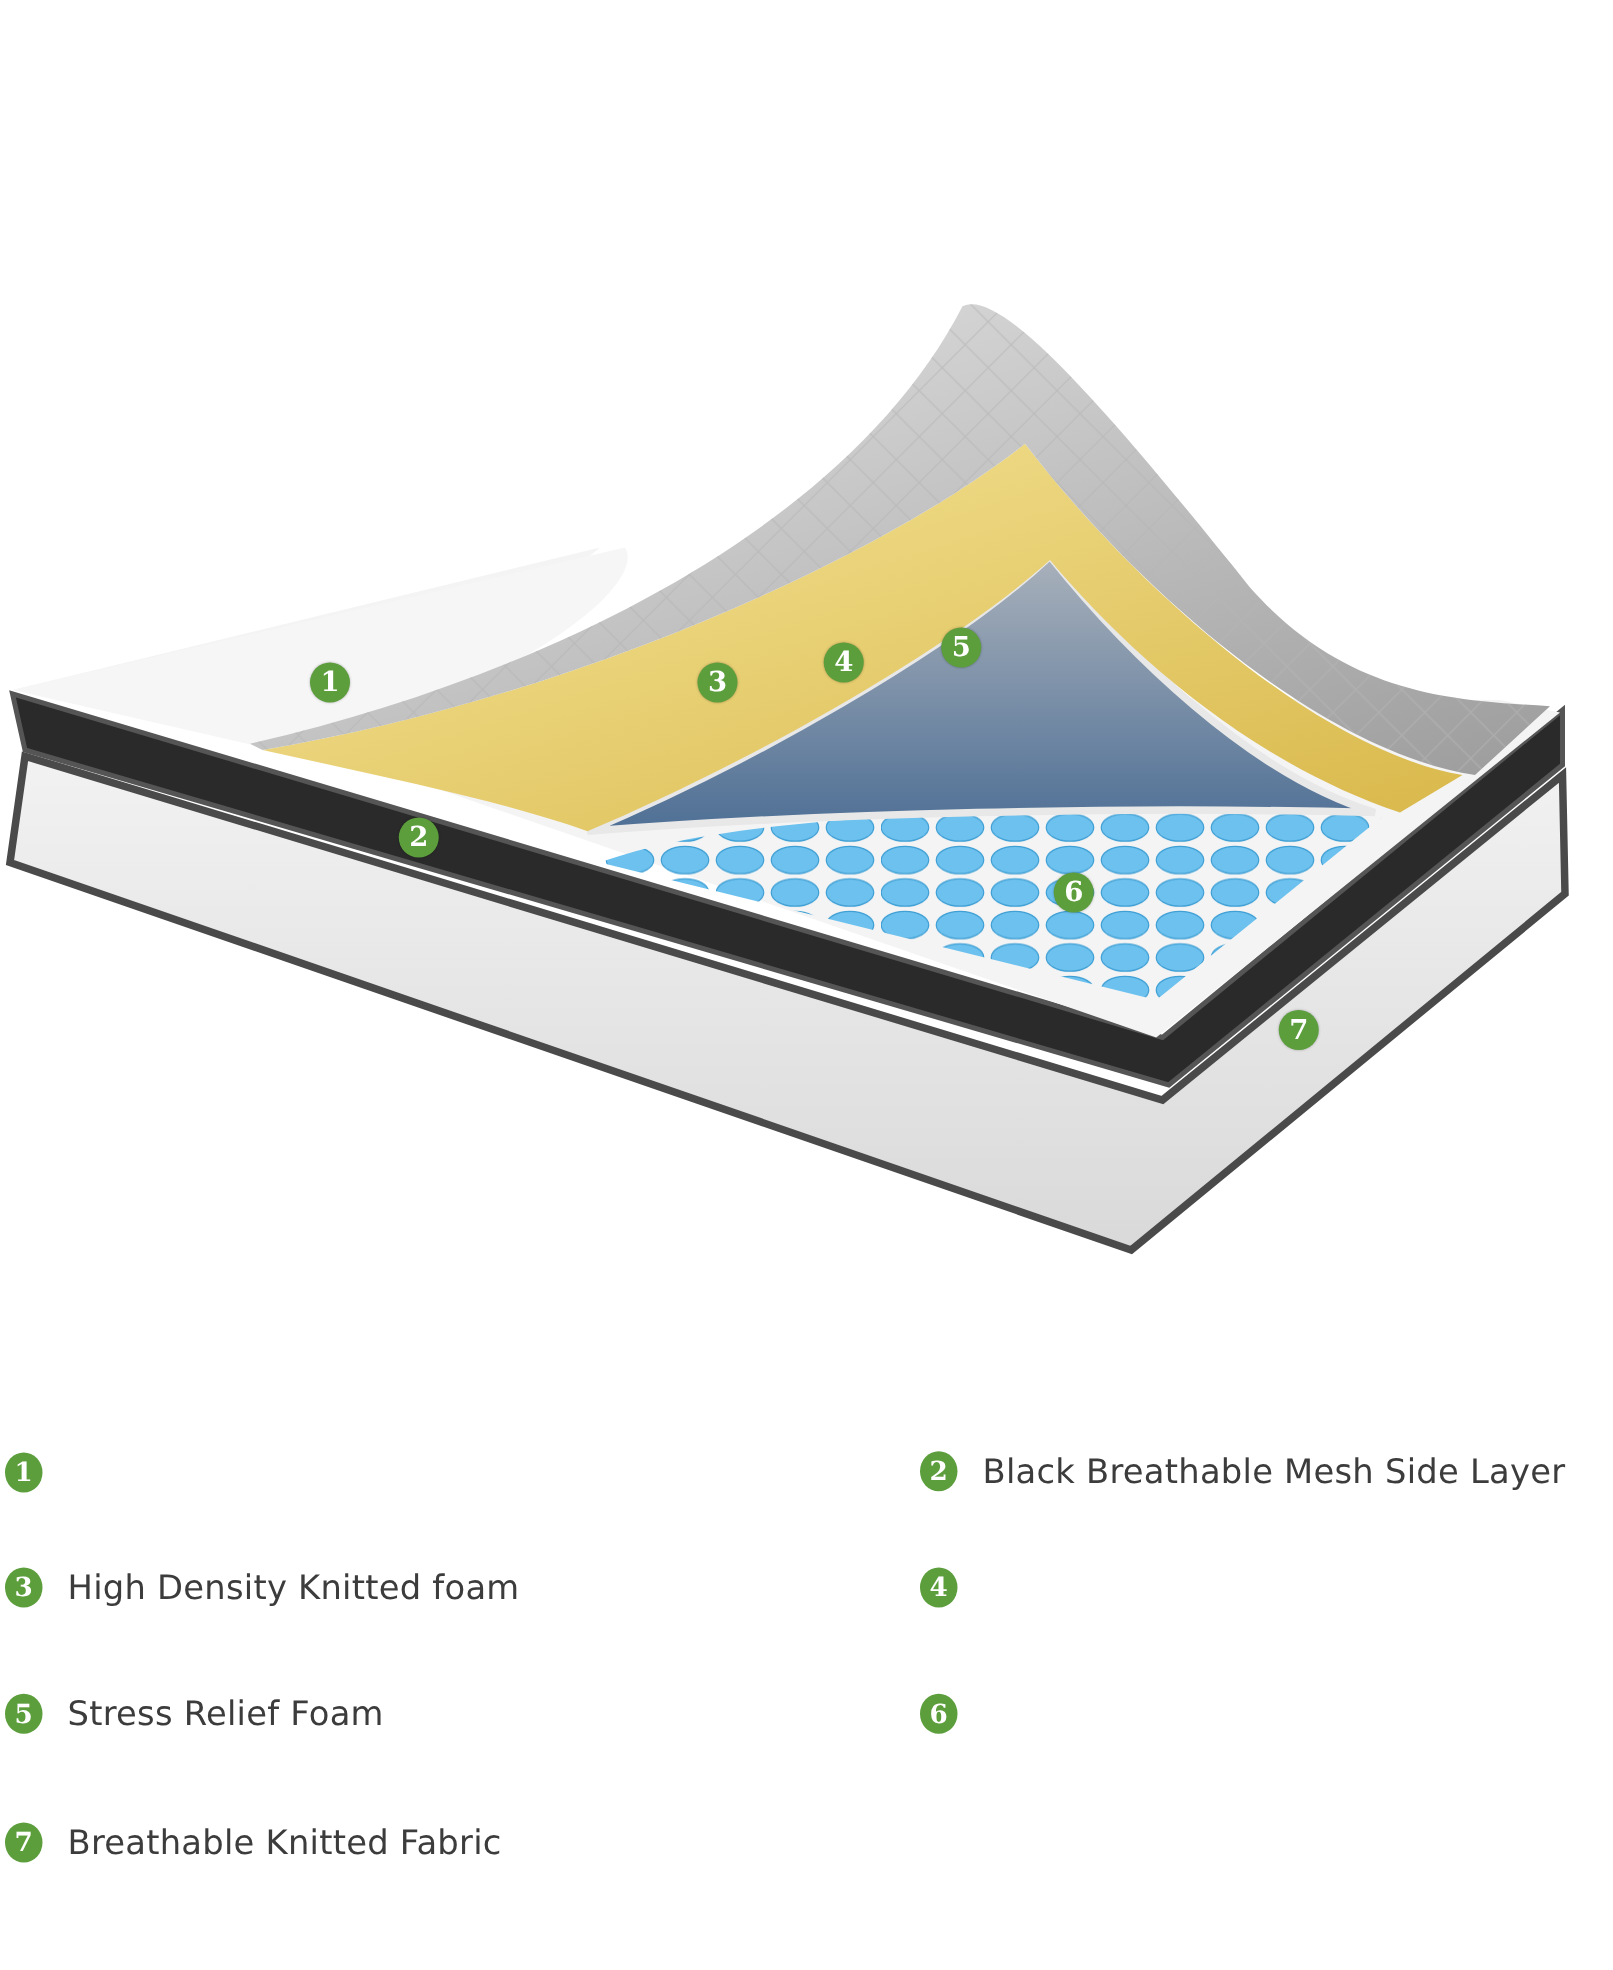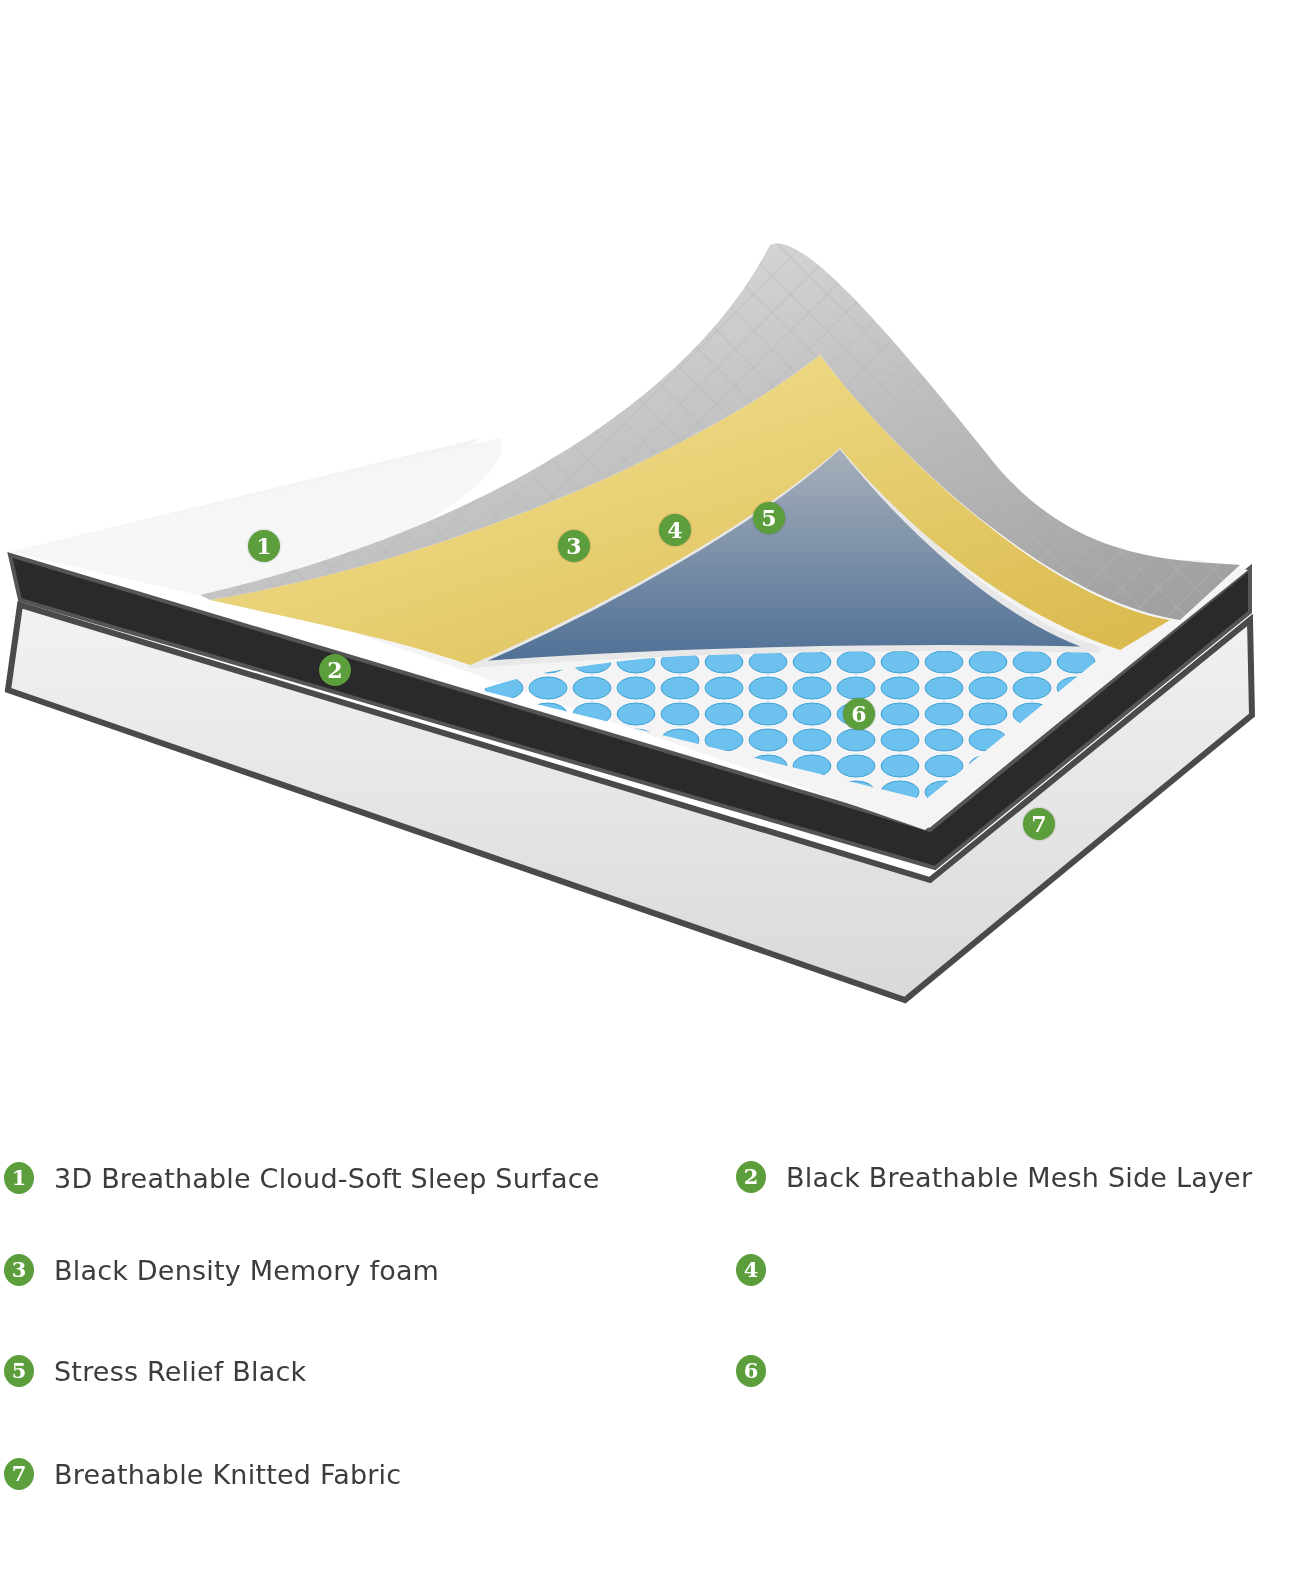--- a/index.html
+++ b/index.html
@@ -69,36 +69,35 @@
 <div class="badge-overlay" style="left:319px; top:654px;">2</div>
 <div class="badge-overlay" style="left:558px; top:530px;">3</div>
 <div class="badge-overlay" style="left:659px; top:514px;">4</div>
 <div class="badge-overlay" style="left:753px; top:502px;">5</div>
 <div class="badge-overlay" style="left:843px; top:698px;">6</div>
 <div class="badge-overlay" style="left:1023px; top:808px;">7</div>
 
 <div class="legend">
   <div class="legend-item" style="left:4px; top:8px;">
     <span class="legend-badge">1</span>
-    <span class="legend-label">3D Breathable Cloud-Soft Sleep Surface</span>
   </div>
   <div class="legend-item" style="left:736px; top:7px;">
     <span class="legend-badge">2</span>
     <span class="legend-label">Black Breathable Mesh Side Layer</span>
   </div>
   <div class="legend-item" style="left:4px; top:100px;">
     <span class="legend-badge">3</span>
-    <span class="legend-label">Black Density Memory foam</span>
+    <span class="legend-label">High Density Knitted foam</span>
   </div>
   <div class="legend-item" style="left:736px; top:100px;">
     <span class="legend-badge">4</span>
   </div>
   <div class="legend-item" style="left:4px; top:201px;">
     <span class="legend-badge">5</span>
-    <span class="legend-label">Stress Relief Black</span>
+    <span class="legend-label">Stress Relief Foam</span>
   </div>
   <div class="legend-item" style="left:736px; top:201px;">
     <span class="legend-badge">6</span>
   </div>
   <div class="legend-item" style="left:4px; top:304px;">
     <span class="legend-badge">7</span>
     <span class="legend-label">Breathable Knitted Fabric</span>
   </div>
 </div>
 

